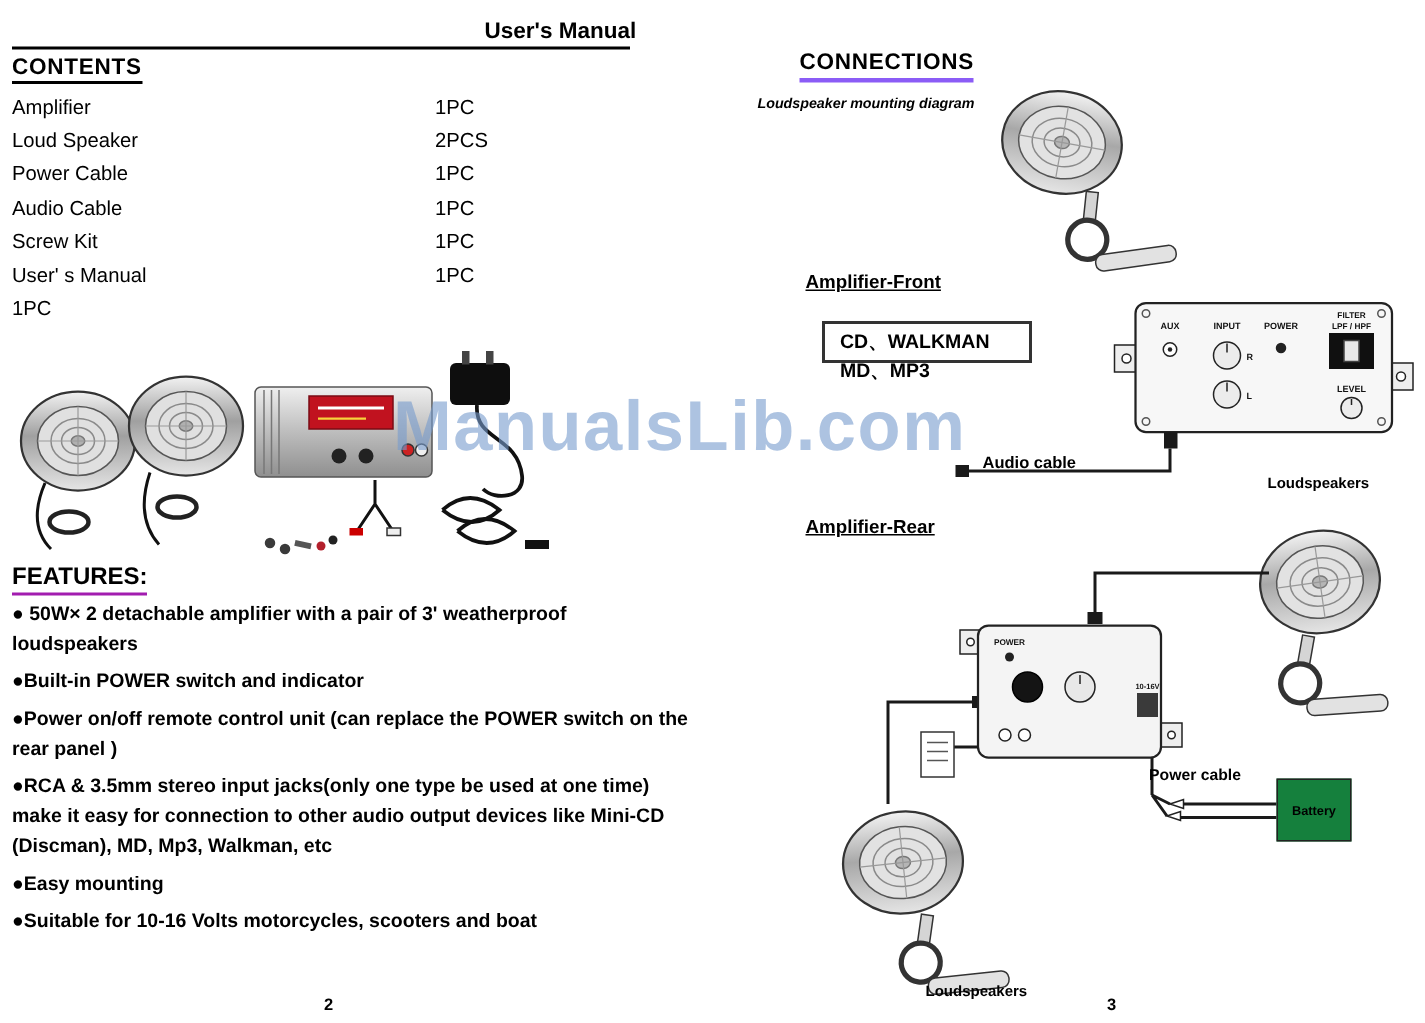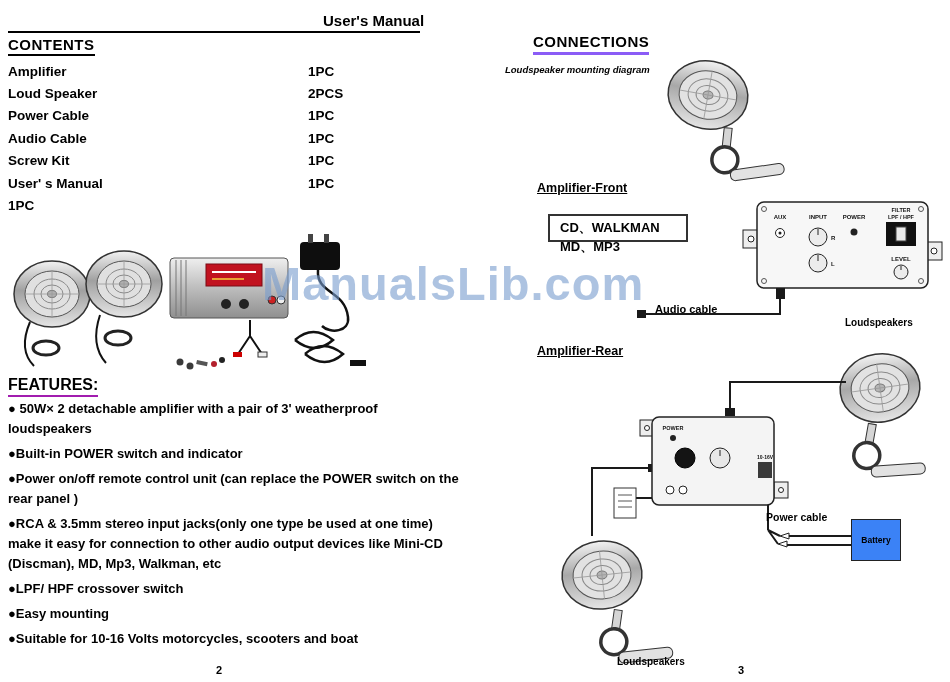--- a/index.html
+++ b/index.html
@@ -14,41 +14,41 @@
   .logo { left:866px; top:3px; width:80px; height:33px; background:#050505; border-radius:5px;
           display:flex; flex-direction:column; align-items:center; justify-content:center; }
   .logo-brand { font-size:15px; font-weight:bold; font-style:italic; color:#f2f2f2; line-height:15px; letter-spacing:1px;
                 text-shadow:1px 1px 0 #a00,-1px -1px 0 #a00,1px -1px 0 #a00,-1px 1px 0 #a00; }
   .logo-series { font-size:6px; font-weight:bold; color:#d9a520; background:#3a0d0d; border-radius:4px;
                  padding:0 4px; letter-spacing:.5px; line-height:8px; margin-top:1px; }
 
   .contents-heading { left:8px; top:36px; font-size:15px; font-weight:bold; letter-spacing:.5px;
                       border-bottom:2px solid #000; padding-bottom:1px; }
   .contents-list { left:8px; top:60px; width:340px; }
-  .c-row { display:flex; height:22.4px; align-items:center; font-size:13.5px; font-weight:bold;gap:18px; }
+  .c-row { display:flex; height:22.4px; align-items:center; font-size:13.5px; font-weight:normal; }
   .c-row .lbl { width:282px; }
 
   .features-heading { left:8px; top:376px; font-size:16px; font-weight:bold;
                       border-bottom:2px solid #a21caf; padding-bottom:1px; }
   .features-list { left:8px; top:399px; width:454px; }
   .features-list p { font-size:13px; font-weight:bold; line-height:20px; margin-bottom:5px; }
 
   .pagenum { font-size:11px; font-weight:bold; }
 
   .watermark { left:262px; top:256px; font-size:47px; font-weight:bold; letter-spacing:1px;
                color:rgba(118,155,205,.6); z-index:5; pointer-events:none; }
 
   .conn-heading { left:533px; top:33px; font-size:15px; font-weight:bold; letter-spacing:.5px;
                   border-bottom:3px solid #8b5cf6; padding-bottom:2px; }
   .mount-caption { left:505px; top:64px; font-size:9.5px; font-weight:bold; font-style:italic; }
   .sec-label { font-size:12.5px; font-weight:bold;text-decoration:underline; }
   .source-box { left:548px; top:214px; width:140px; height:28px; border:2px solid #333;
                 padding:2px 0 0 10px; font-size:13px; font-weight:bold; line-height:19px; background:#fff; }
   .small-label { font-size:10.5px; font-weight:bold; }
-  .battery-box { left:851px; top:519px; width:50px; height:42px; border:1.5px solid #222; background:#3b82f6;
+  .battery-box { left:851px; top:519px; width:50px; height:42px; border:1.5px solid #222; background:#15803d;
                  display:flex; align-items:center; justify-content:center; font-size:8.5px; font-weight:bold; }
 
   svg text { font-family:"Liberation Sans", sans-serif; font-weight:bold; fill:#111; }
 </style>
 </head>
 <body>
 
 <div class="sheet">
 
   <div class="abs hdr-title">User's Manual</div>
@@ -153,21 +153,20 @@
     </g>
   </svg>
 
   <div class="abs features-heading">FEATURES:</div>
 
   <div class="abs features-list">
     <p>● 50W× 2 detachable amplifier with a pair of 3' weatherproof loudspeakers</p>
     <p>●Built-in POWER switch and indicator</p>
     <p>●Power on/off remote control unit (can replace the POWER switch on the rear panel )</p>
     <p>●RCA &amp; 3.5mm stereo input jacks(only one type be used at one time) make it easy for connection to other audio output devices like Mini-CD (Discman), MD, Mp3, Walkman, etc</p>
-    <p>●LPF/ HPF crossover switch</p>
     <p>●Easy mounting</p>
     <p>●Suitable for 10-16 Volts motorcycles, scooters and boat</p>
   </div>
 
   <div class="abs pagenum" style="left:216px; top:664px;">2</div>
 
   <div class="abs conn-heading">CONNECTIONS</div>
   <div class="abs mount-caption">Loudspeaker mounting diagram</div>
 
   <svg class="abs" style="left:530px; top:30px;" width="420" height="640" viewBox="0 0 420 640">

